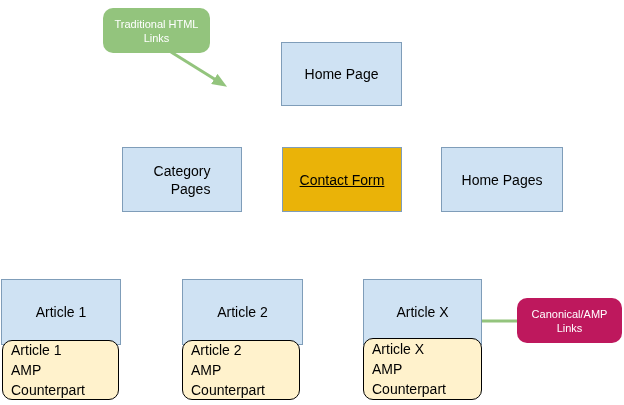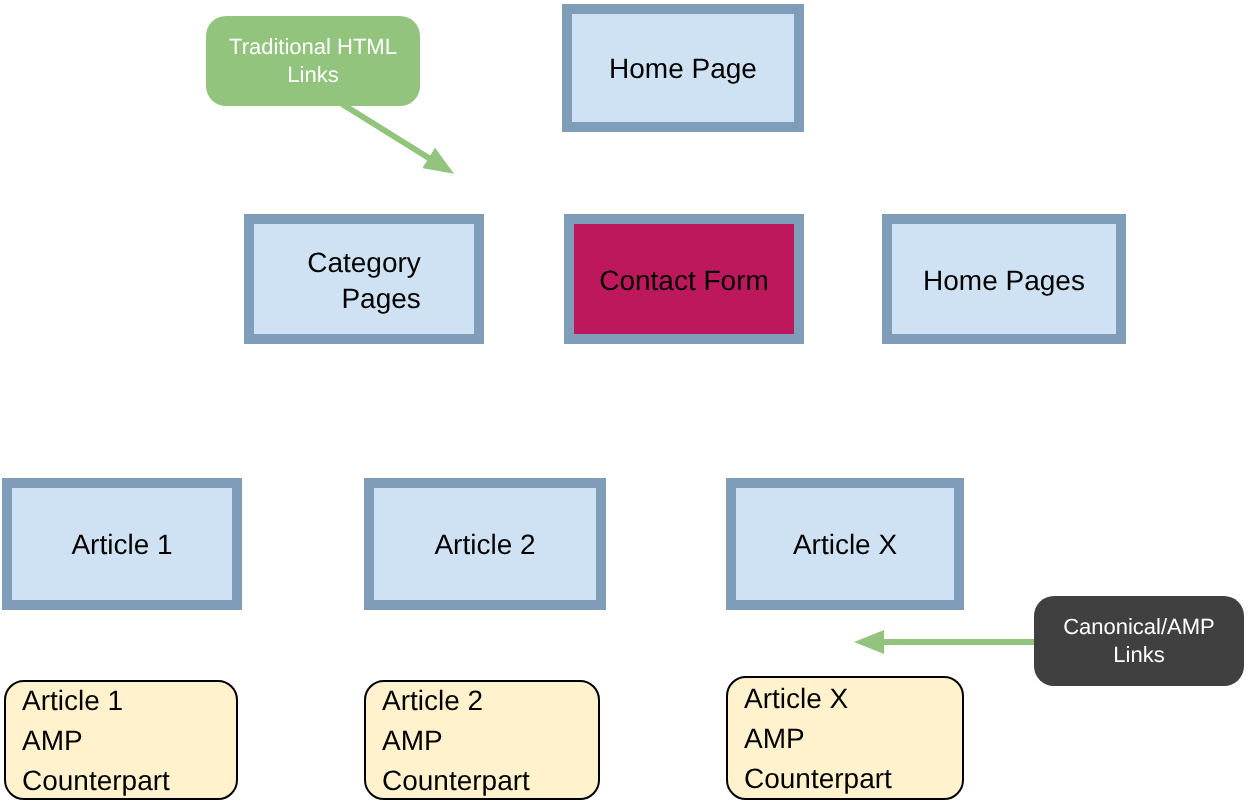--- a/index.html
+++ b/index.html
@@ -21,21 +21,22 @@
     display: flex;
     align-items: center;
     justify-content: center;
     text-align: center;
     font-size: 14px;
     line-height: 18px;
     color: #000000;
   }
   .page-node {
     background: #cfe2f3;
-    border: 5px solid #3b82f6;
+    border: 1px solid #3b82f6;
+    margin-top: 40px;
   }
   .amp-node {
     background: #fff2cc;
     border: 1.5px solid #000000;
     border-radius: 10px;
     justify-content: flex-start;
     align-items: center;
     text-align: left;
     padding-left: 8px;
     line-height: 20px;
@@ -79,21 +80,21 @@
       <div>
         <div>Home Page</div>
       </div>
     </div>
     <div class="node page-node" style="background: rgb(207, 226, 243); border-color: rgb(127, 157, 185); left: 122px; top: 107px; width: 120px; height: 65px; text-align: right;">
       <div>
         <div>Category</div>
         <div>Pages</div>
       </div>
     </div>
-    <div class="node page-node" style="background: #be185d; border-color: rgb(127, 157, 185); left: 282px; top: 107px; width: 120px; height: 65px;">
+    <div class="node page-node" style="background: #eab308; border-color: rgb(127, 157, 185); left: 282px; top: 107px; width: 120px; height: 65px; text-decoration: underline;">
       <div>
         <div>Contact Form</div>
       </div>
     </div>
     <div class="node page-node" style="background: rgb(207, 226, 243); border-color: rgb(127, 157, 185); left: 441px; top: 107px; width: 122px; height: 65px;">
       <div>
         <div>Home Pages</div>
       </div>
     </div>
     <div class="node page-node" style="background: rgb(207, 226, 243); border-color: rgb(127, 157, 185); left: 1px; top: 239px; width: 120px; height: 66px;">
@@ -131,19 +132,19 @@
         <div>AMP</div>
         <div>Counterpart</div>
       </div>
     </div>
     <div class="callout" style="background: rgb(147, 196, 125); color: rgb(255, 255, 255); left: 103px; top: 8px; width: 107px; height: 45px;">
       <div>
         <div>Traditional HTML</div>
         <div>Links</div>
       </div>
     </div>
-    <div class="callout" style="background: #404040; color: rgb(255, 255, 255); left: 517px; top: 298px; width: 105px; height: 45px;">
+    <div class="callout" style="background: #be185d; color: rgb(255, 255, 255); left: 517px; top: 298px; width: 105px; height: 45px;">
       <div>
         <div>Canonical/AMP</div>
         <div>Links</div>
       </div>
     </div>
   </div>
 
 </body></html>

